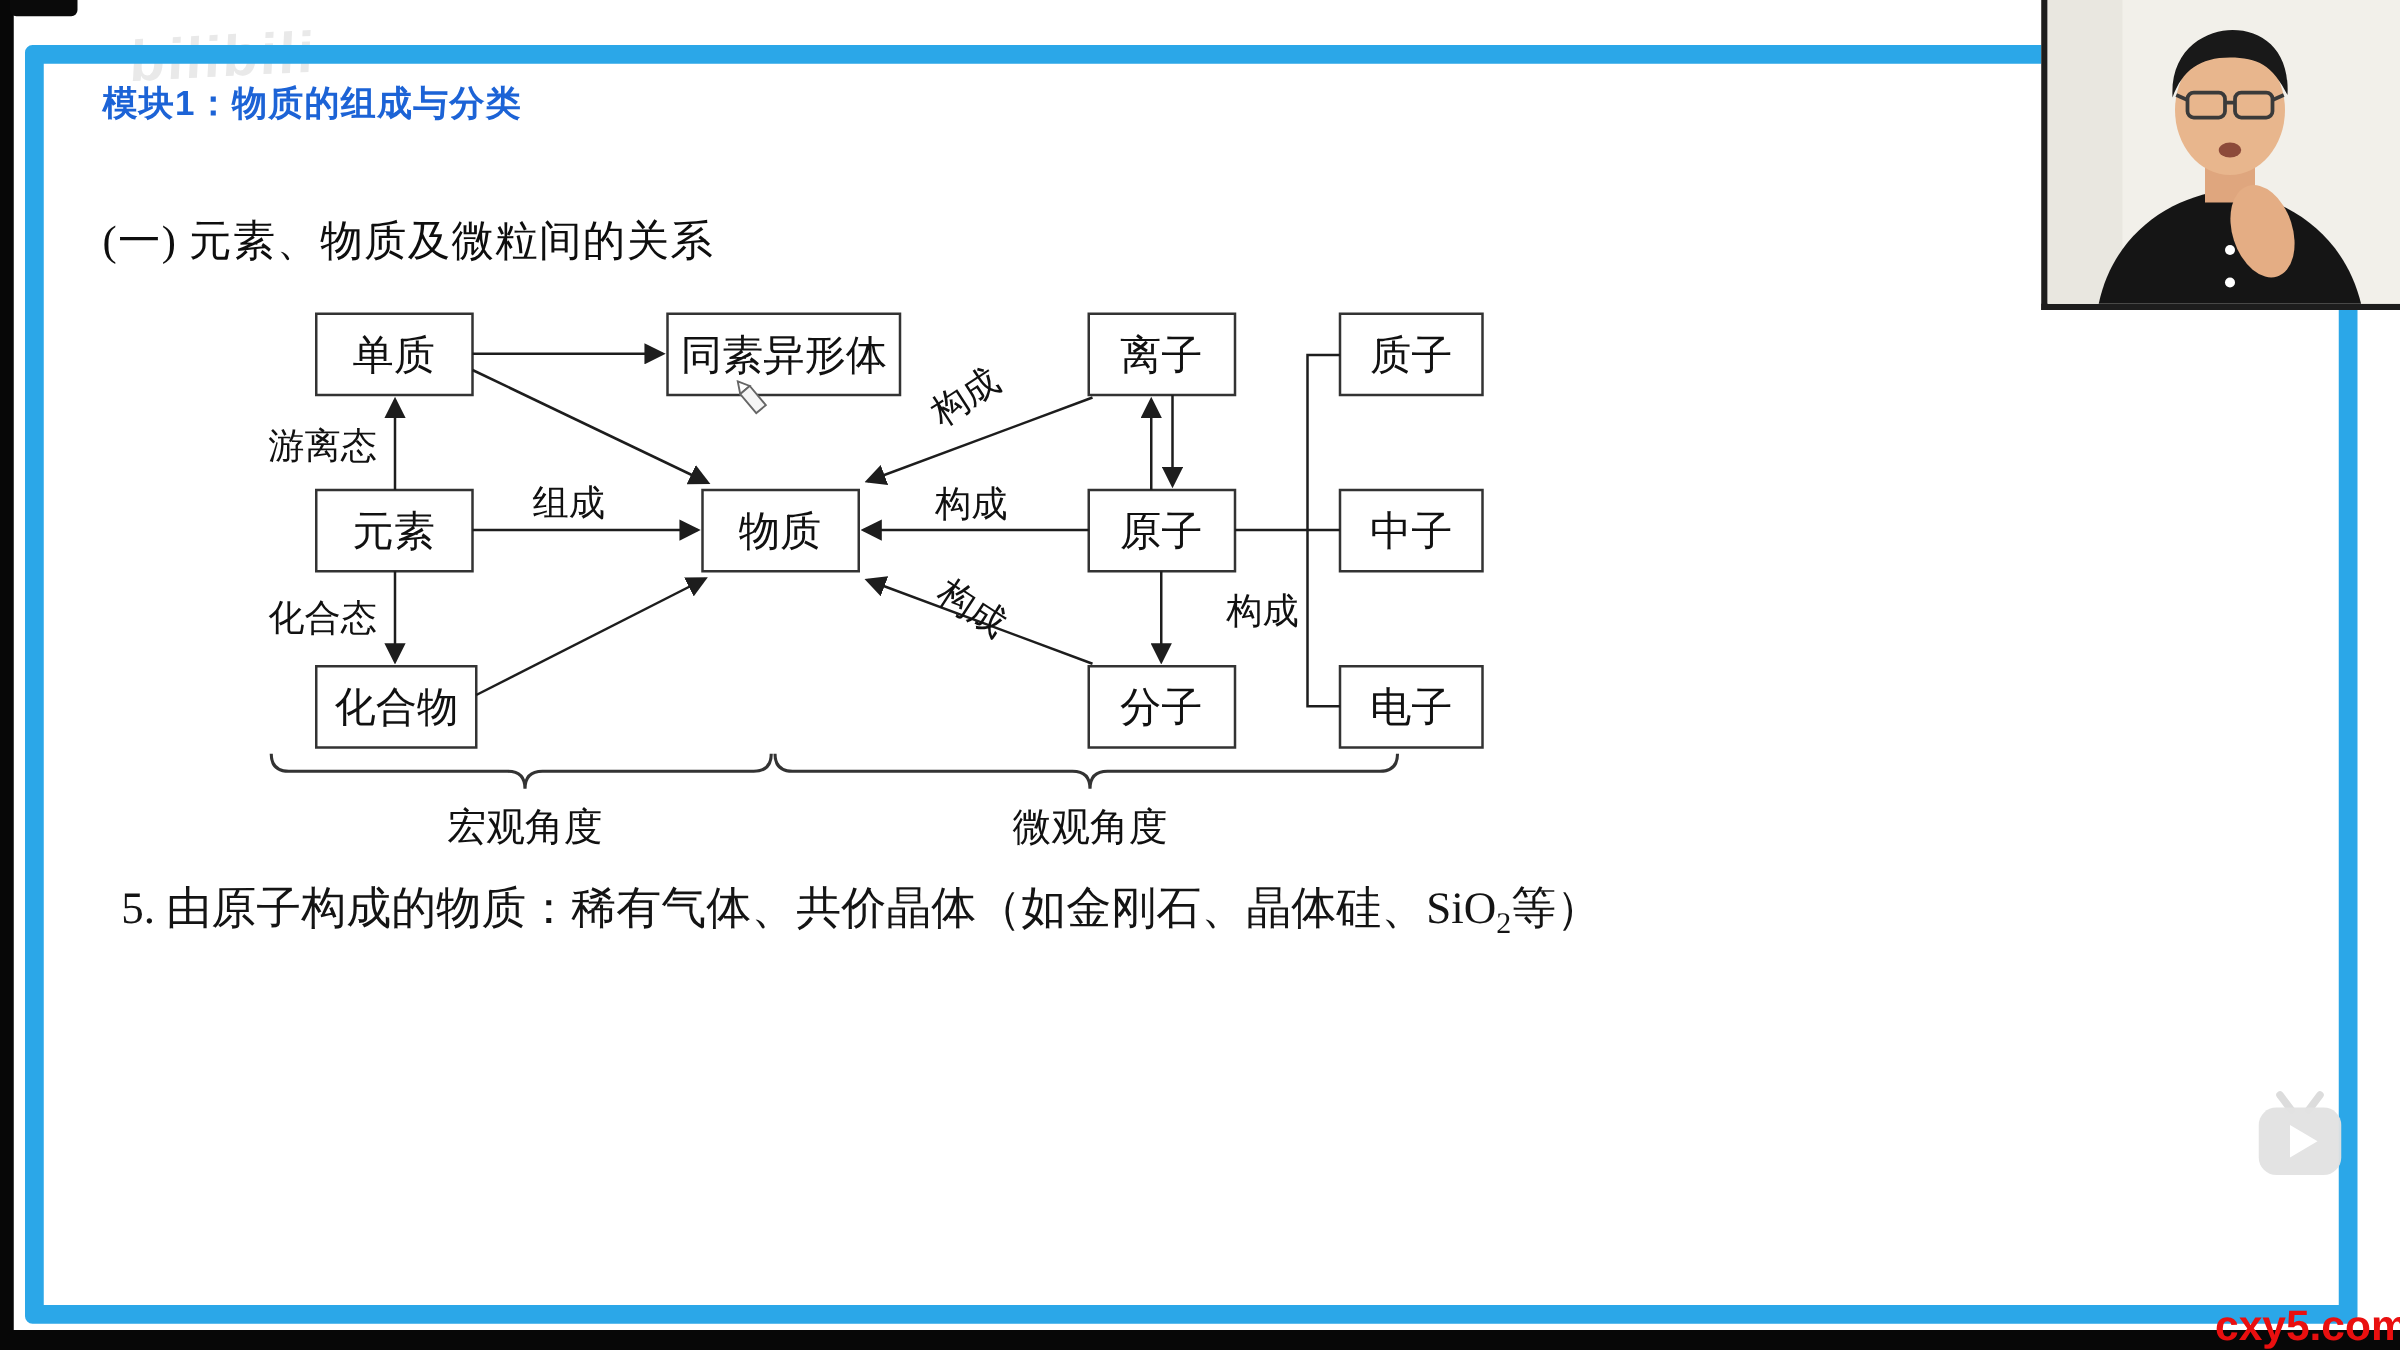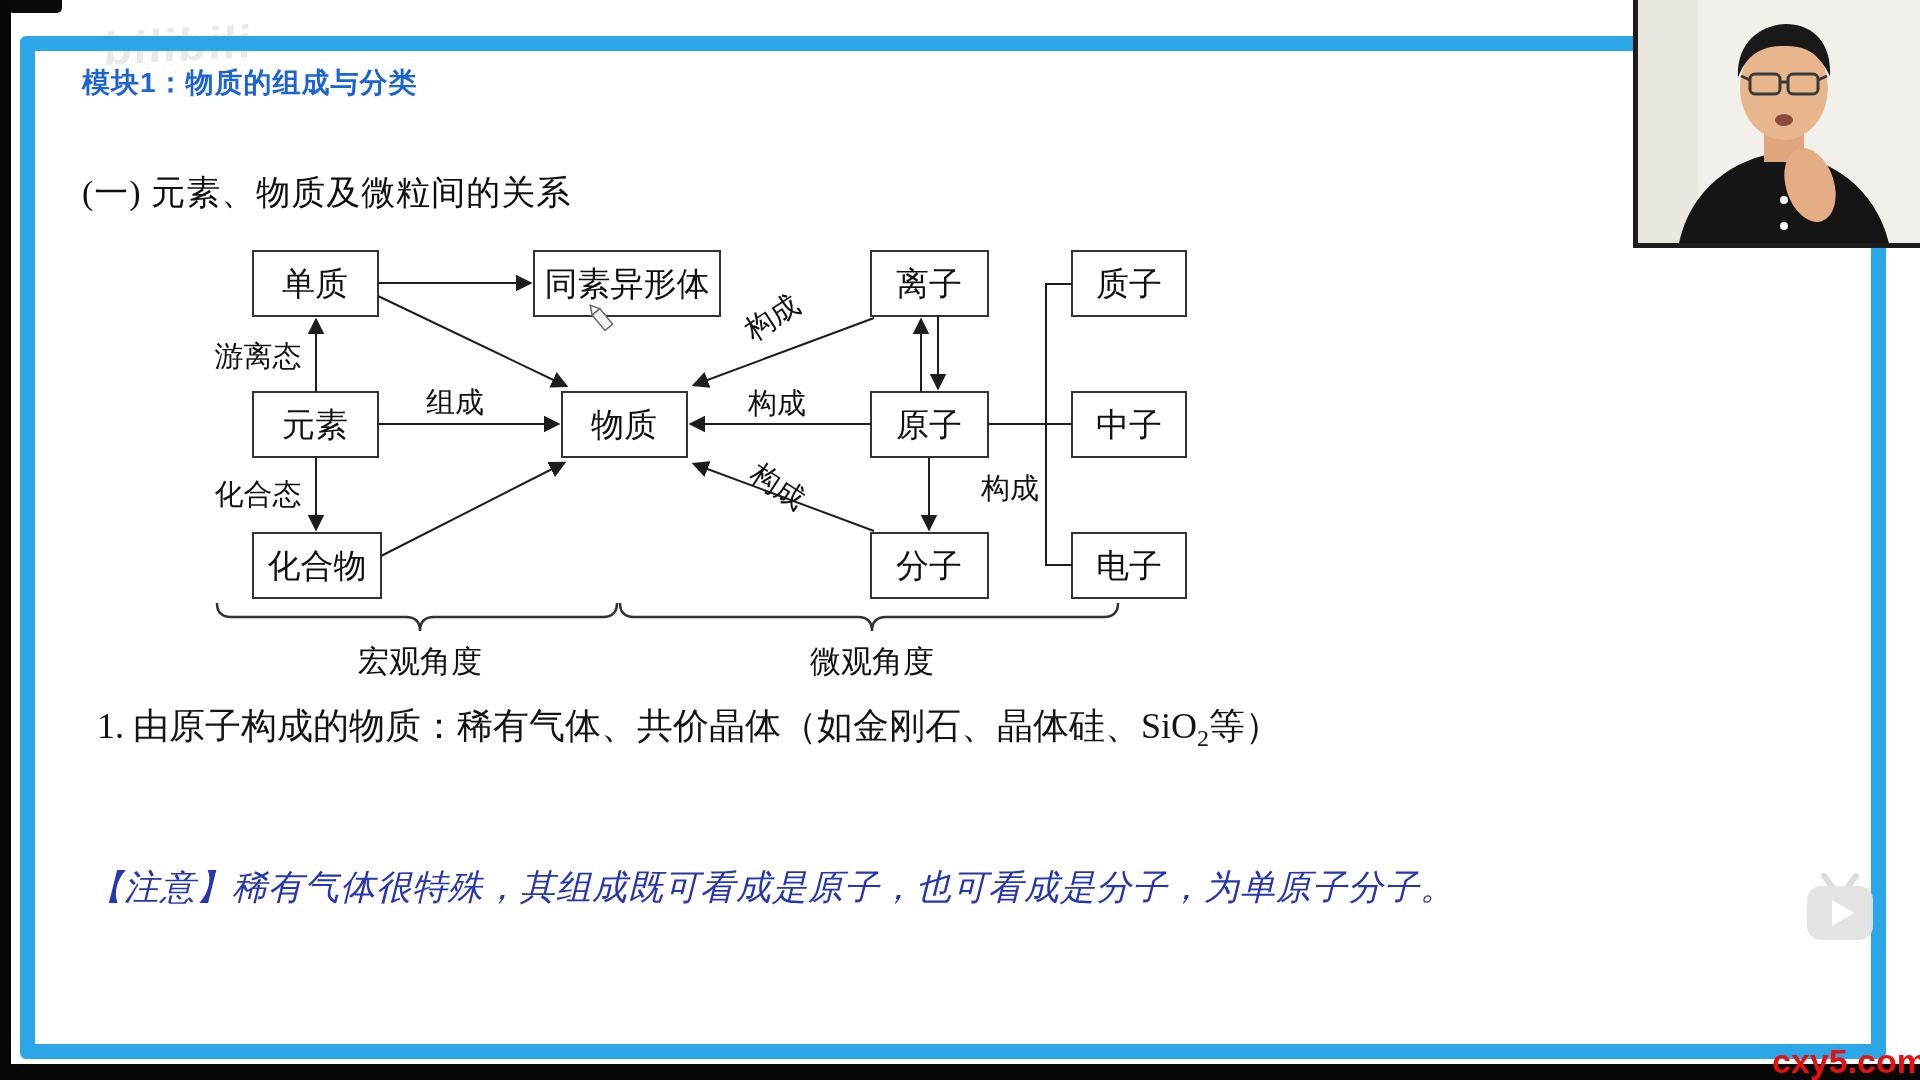--- a/index.html
+++ b/index.html
@@ -124,24 +124,23 @@
       <text x="420" y="672">宏观角度</text>
       <text x="872" y="672">微观角度</text>
     </g>
 
     <g transform="translate(596,312) rotate(-40)">
       <polygon points="0,-9 5,0 -5,0" fill="#ffffff" stroke="#666" stroke-width="1.5"></polygon>
       <rect x="-5" y="0" width="10" height="20" fill="#f5f5f5" stroke="#666" stroke-width="1.5"></rect>
     </g>
   </svg>
 
-  <div class="tline l1"><span>1. 由原子构成的物质：稀有气体、共价晶体（如金刚石、晶体硅、SiO</span><sub>2</sub><span>等）</span></div>
+  <div class="tline l1"><span>5. 由原子构成的物质：稀有气体、共价晶体（如金刚石、晶体硅、SiO</span><sub>2</sub><span>等）</span></div>
 
 
-  <div class="tline lnote">【注意】稀有气体很特殊，其组成既可看成是原子，也可看成是分子，为单原子分子。</div>
 
 
   <div class="webcam">
     <svg width="287" height="248" viewBox="0 0 287 248">
       <rect x="0" y="0" width="287" height="248" fill="#f2f0ea"></rect>
       <rect x="0" y="0" width="60" height="248" fill="#e9e7e0"></rect>
 
       <path d="M40,248 C50,190 95,158 143,152 C195,158 240,190 252,248 Z" fill="#151515"></path>
 
       <rect x="126" y="128" width="40" height="34" fill="#dfa67e"></rect>

